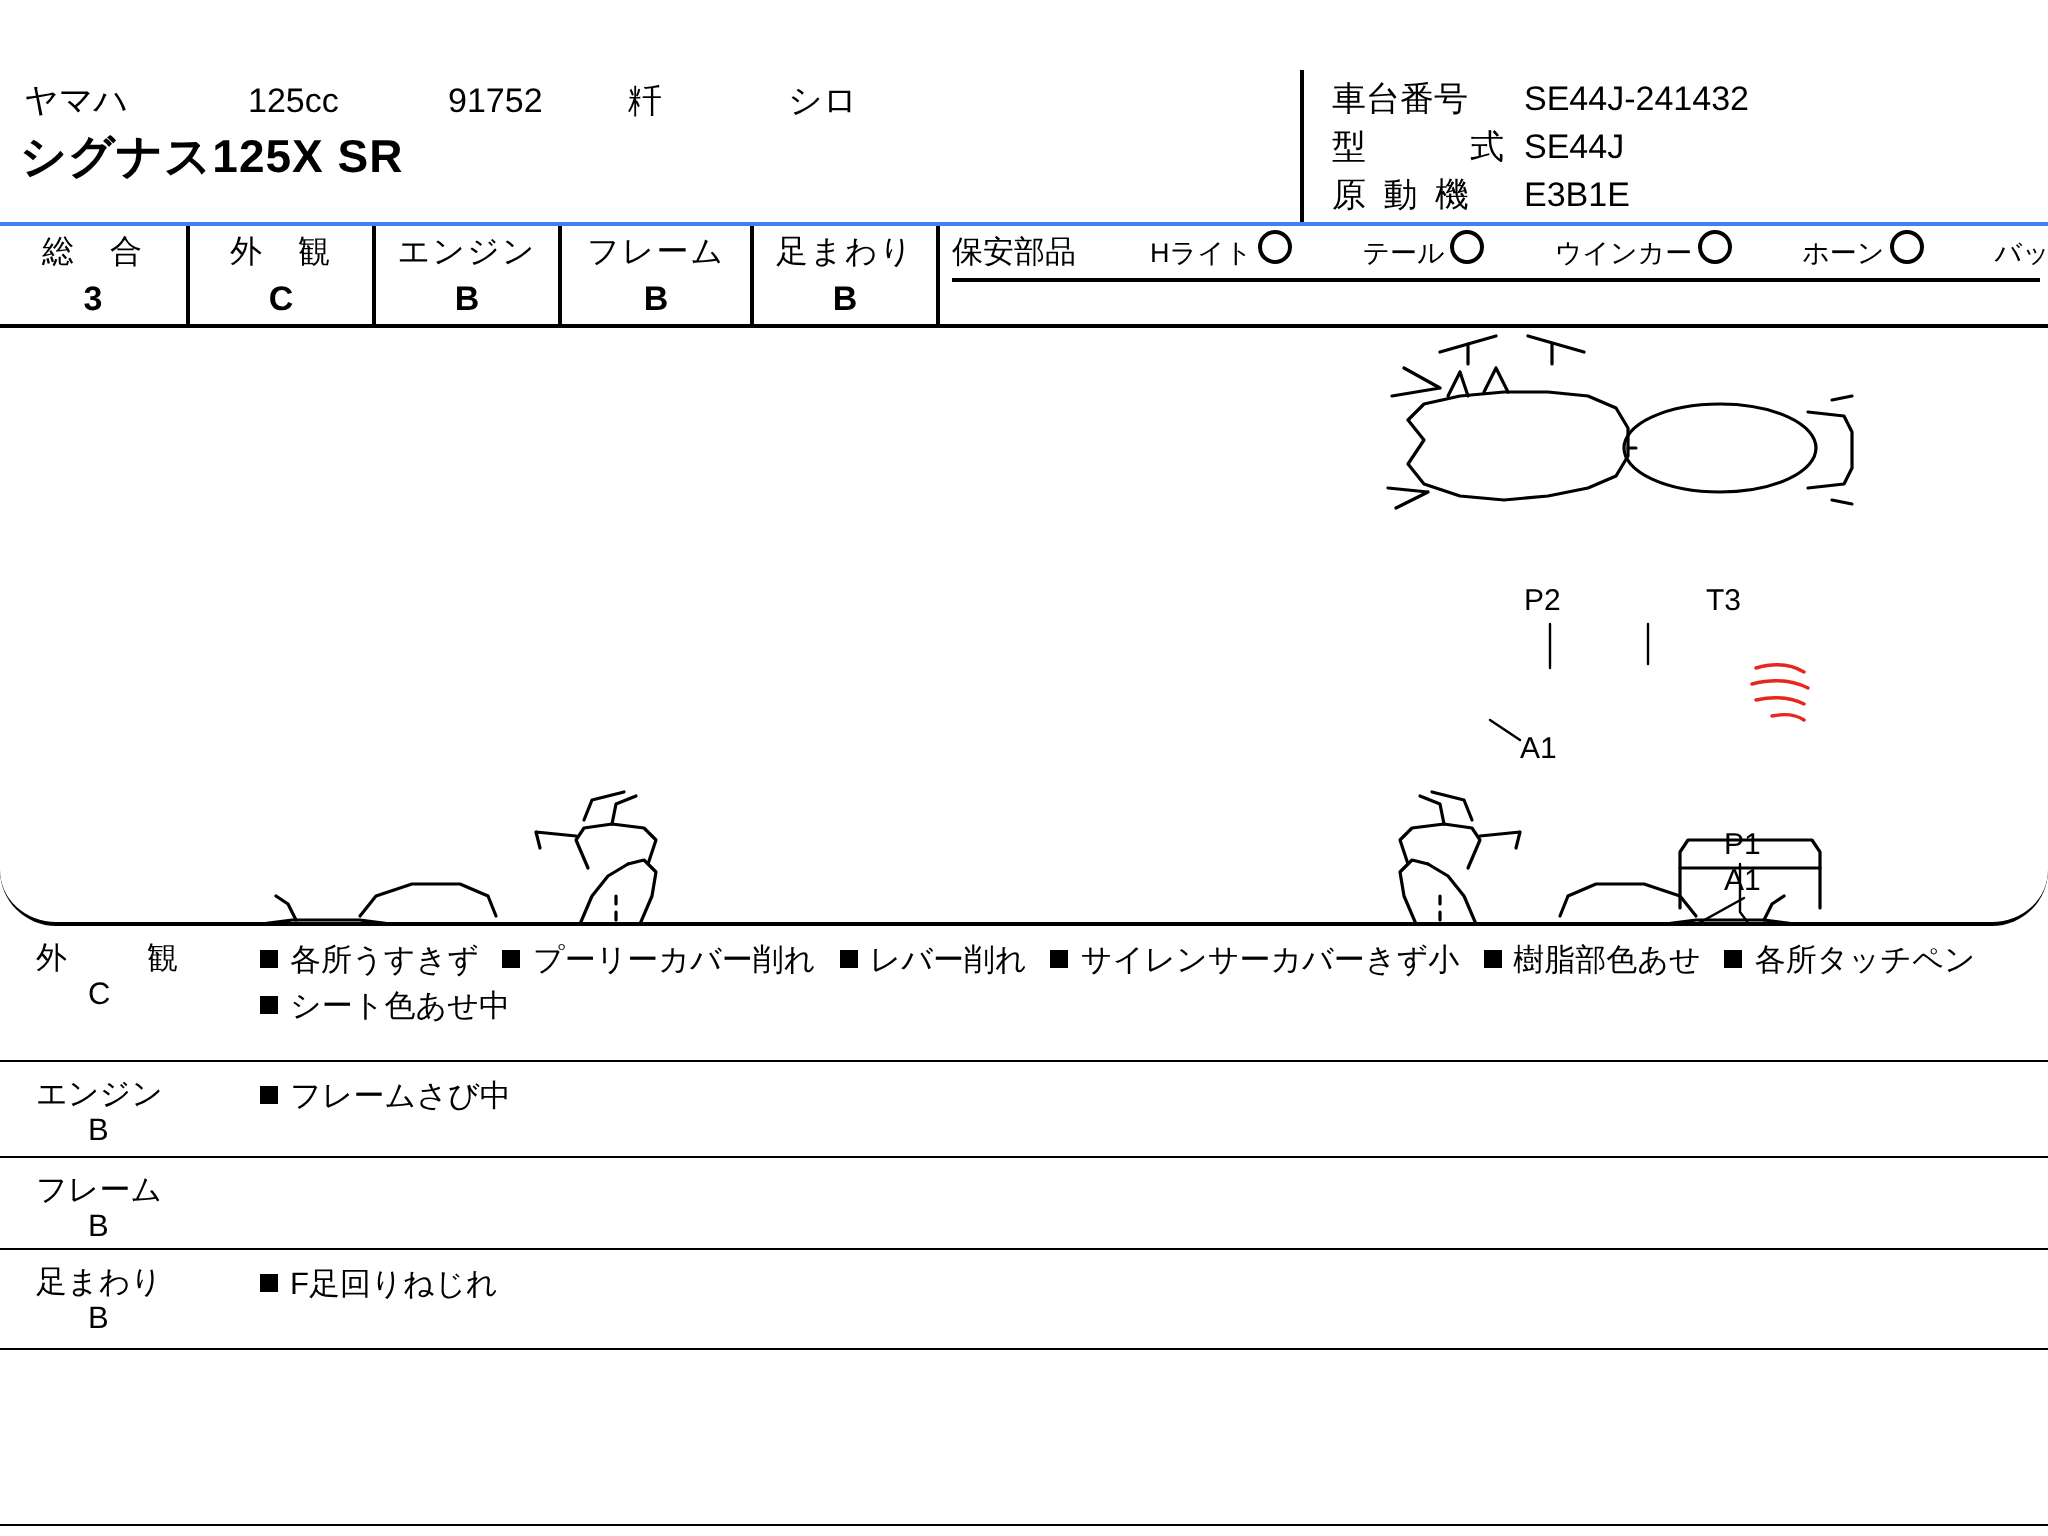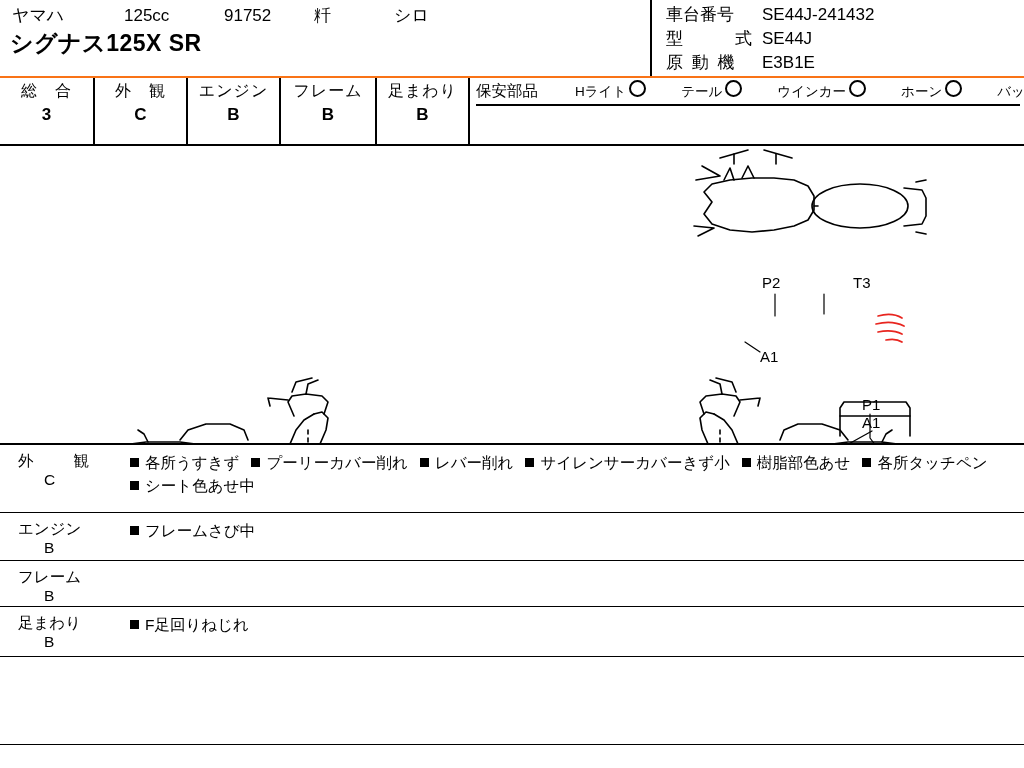--- a/index.html
+++ b/index.html
@@ -18,22 +18,23 @@
     position: relative;
     width: 1024px;
     height: 768px;
     box-sizing: border-box;
   }
 
   
   .header {
     position: relative;
     height: 78px;
-    border-bottom: 2px solid #f97316;
-    box-sizing: border-box;
+    border-bottom: 2px solid #3b82f6;
+    box-sizing: border-box;
+    margin-top: 35px;
   }
   .hdr-left {
     position: absolute;
     left: 0; top: 0;
     width: 650px; height: 100%;
   }
   .maker-row {
     position: absolute;
     left: 12px; top: 4px;
     font-size: 17px;
@@ -72,21 +73,21 @@
   .l1 { top: 3px; }
   .l2 { top: 27px; }
   .l3 { top: 51px; }
   .lbl-vin { width: 96px; }
   .lbl-type { width: 96px; letter-spacing: 6px;}
   .lbl-eng { width: 96px; letter-spacing: 2px;}
 
   
   .grades {
     position: relative;
-    height: 68px;
+    height: 51px;
     border-bottom: 2px solid #000;
     box-sizing: border-box;
   }
   .gcell {
     position: absolute;
     top: 0; height: 100%;
     box-sizing: border-box;
     border-right: 2px solid #000;
     text-align: center;
   }
@@ -145,20 +146,21 @@
   }
   .safety-row2 .k-label { letter-spacing: 5px; margin-right: 12px; }
 
   
   .diagram {
     position: relative;
     height: 299px;
     border-bottom: 2px solid #000;
     box-sizing: border-box;
     overflow: hidden;
+    border-radius: 28px;
   }
   .diagram svg { position: absolute; left: 0; top: 0; }
   .dlabel {
     position: absolute;
     font-size: 15px;
     font-family: "Liberation Sans", sans-serif;
     white-space: nowrap;
   }
 
   

